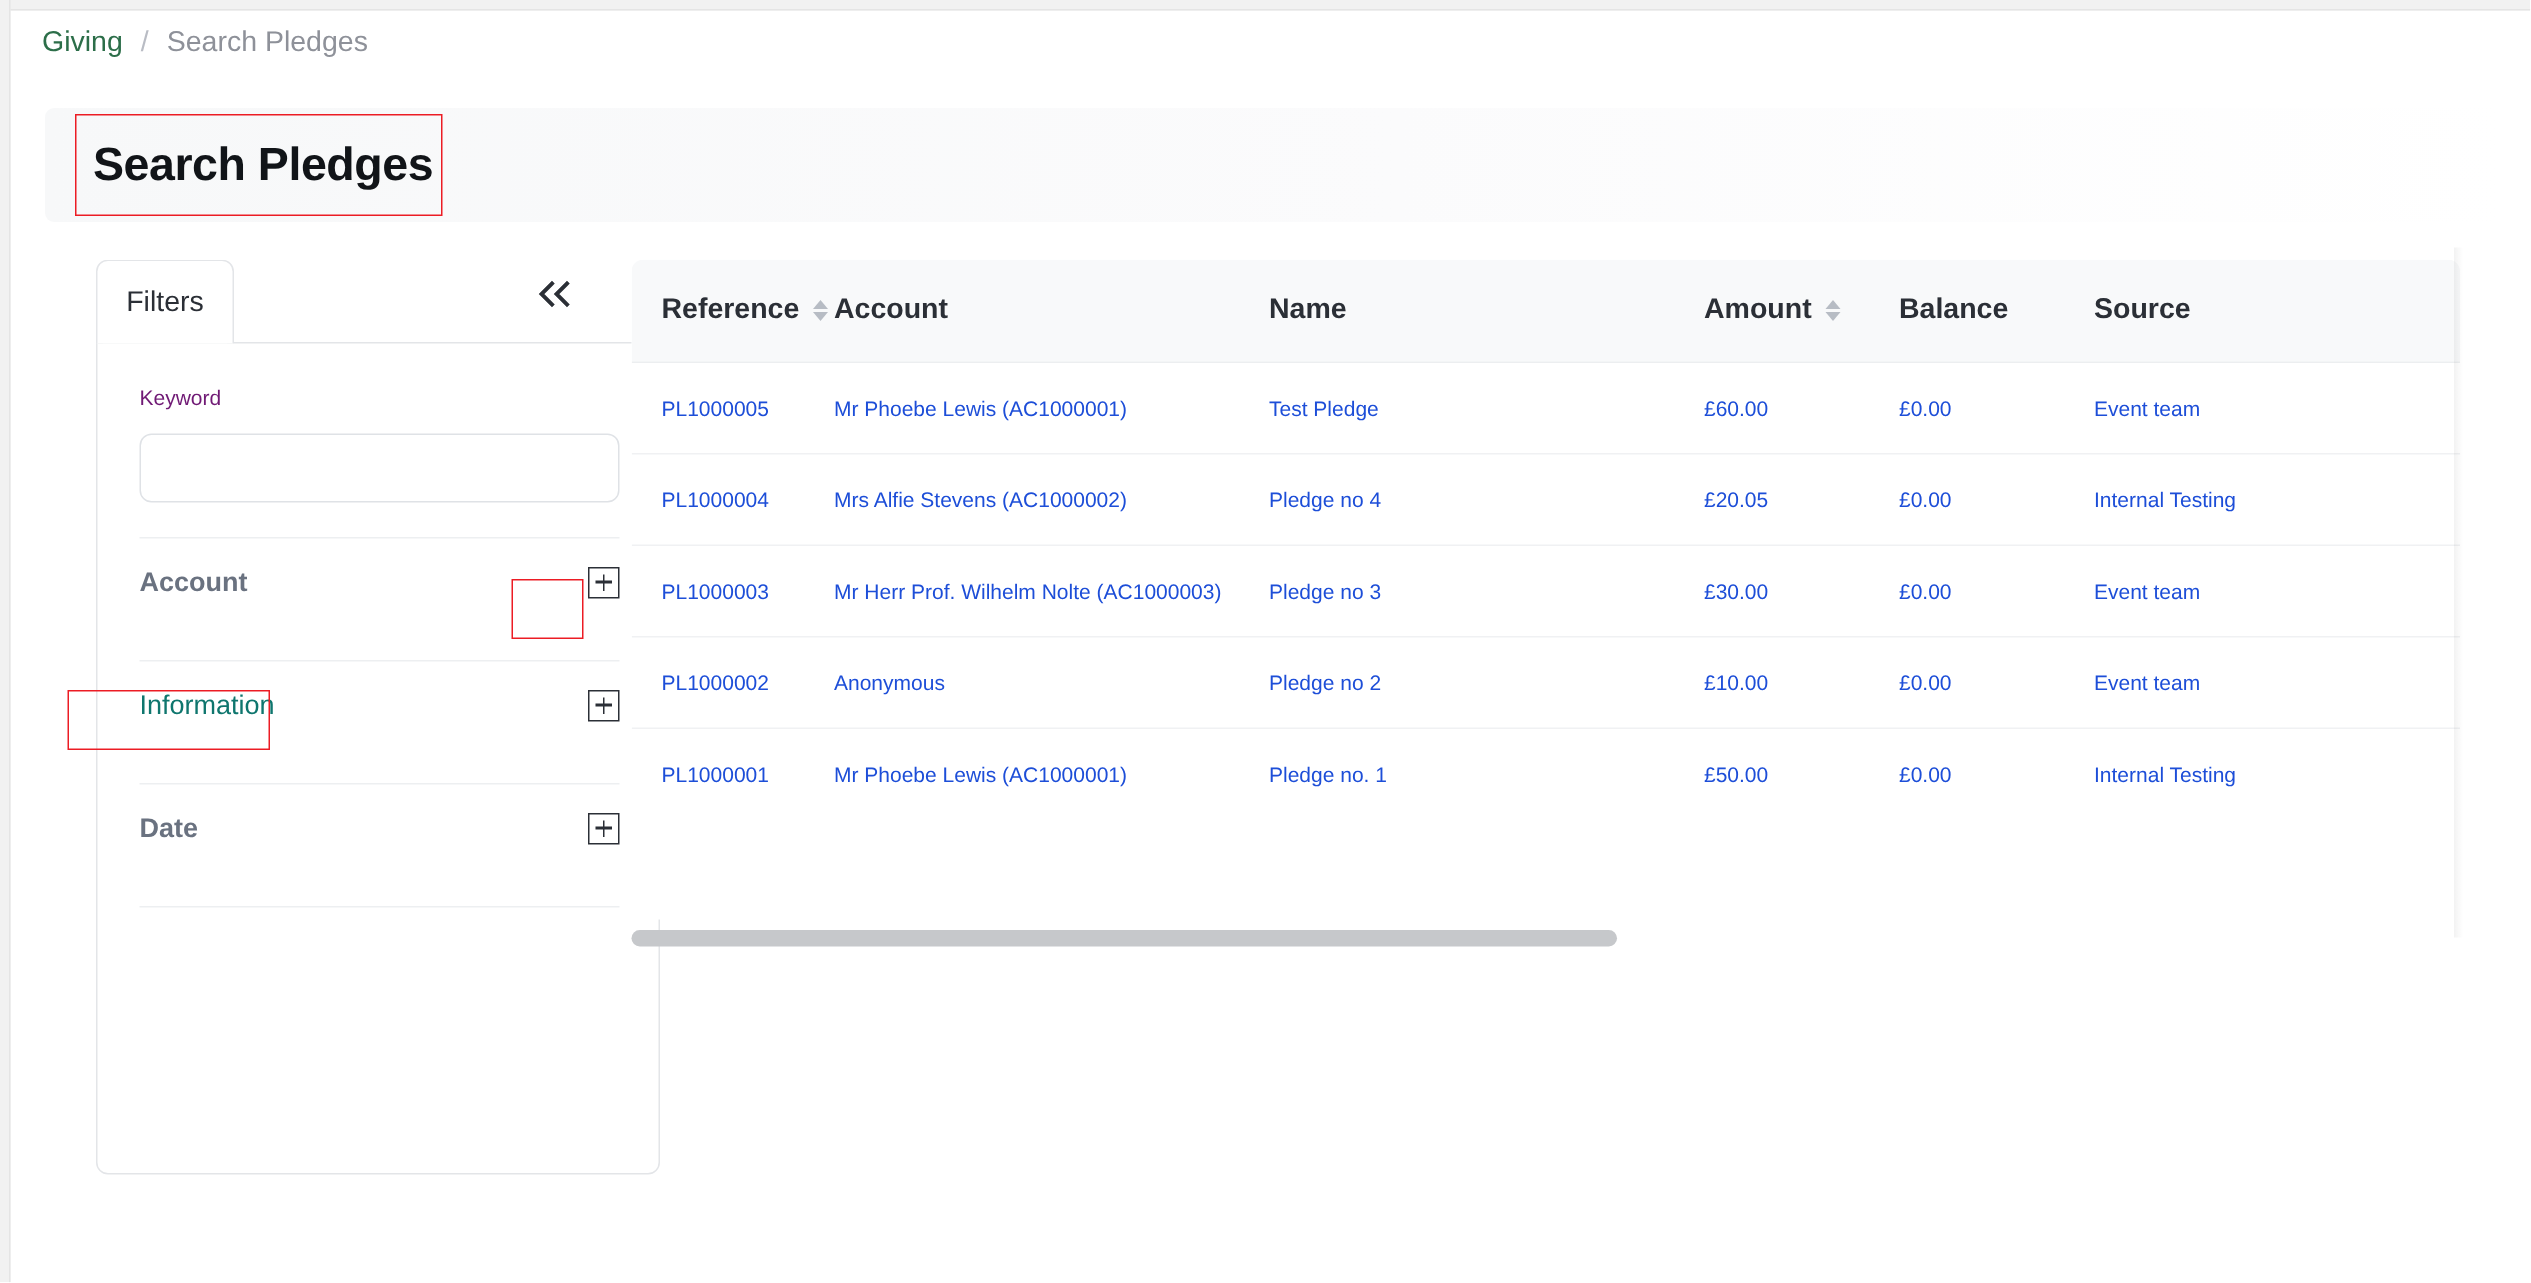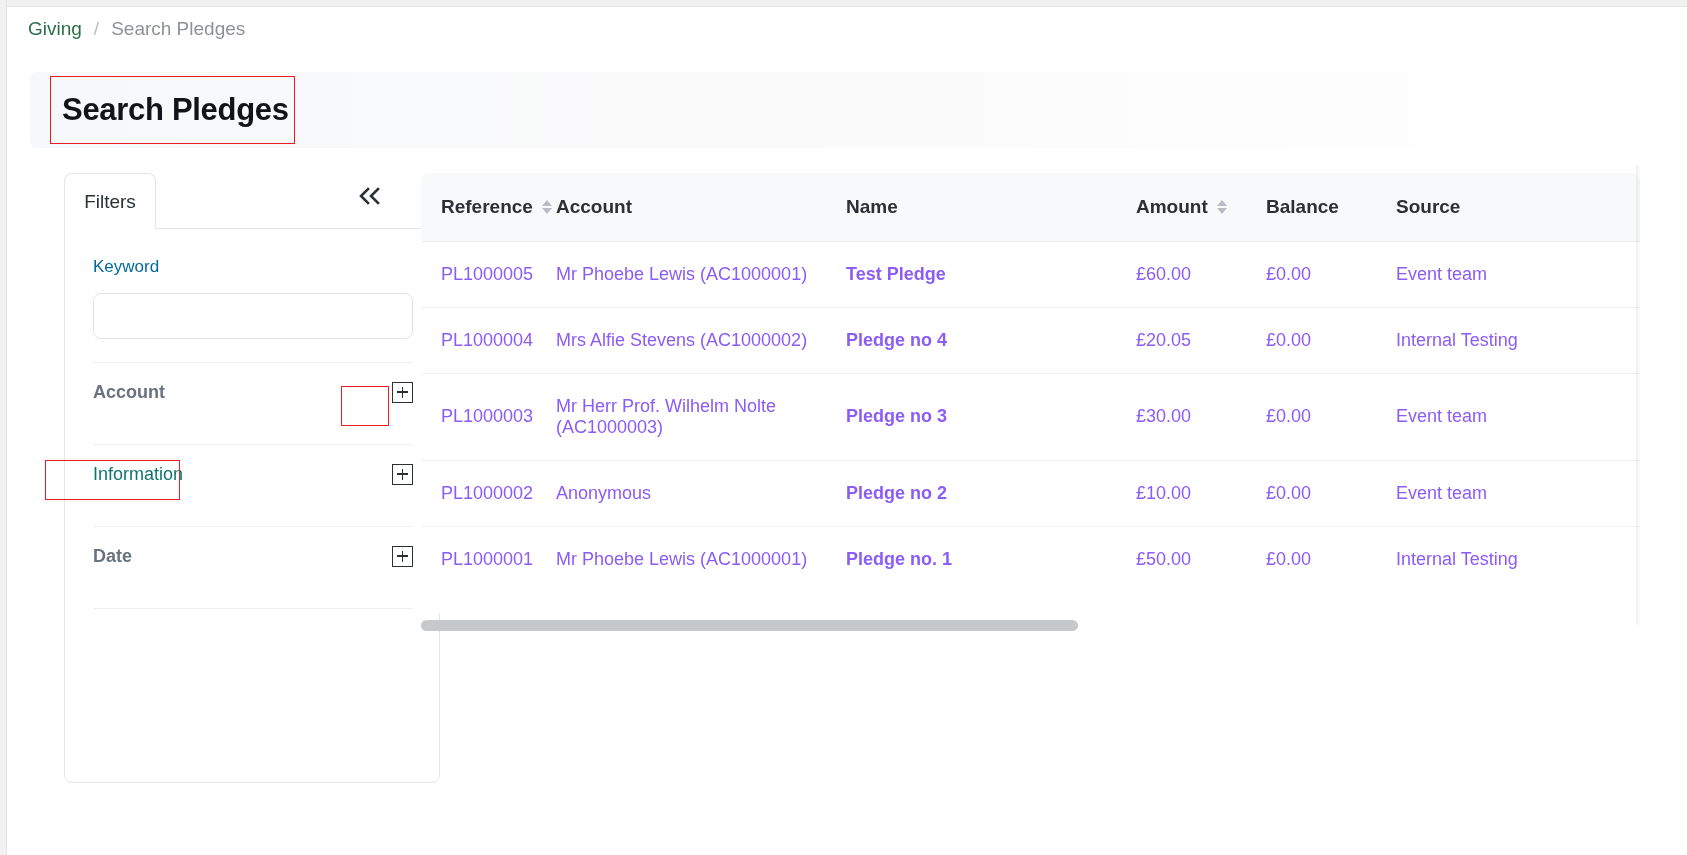--- a/index.html
+++ b/index.html
@@ -83,21 +83,21 @@
     border-radius: 0 8px 8px 8px;
     padding: 28px;
   }
   .collapse-btn {
     position: absolute; left: 352px; top: 178px;
     width: 36px; height: 36px;
     display: flex; align-items: center; justify-content: center;
     cursor: pointer; z-index: 3;
   }
   .field-label {
-    font-size: 17px; color: #0369a1; margin-bottom: 16px;
+    font-size: 14px; color: #701a75; margin-bottom: 16px;
   }
   .keyword-input {
     width: 320px; height: 46px;
     border: 1px solid #dfe2e6;
     border-radius: 8px;
     padding: 0 12px;
     font-size: 16px; font-family: "Liberation Sans", sans-serif;
     color: #2b2f36; outline: none; background: #fff;
   }
   .divider { width: 320px; height: 1px; background: #edeff1; margin: 23px 0 0 0; }
@@ -173,32 +173,32 @@
     text-align: left;
     font-size: 19px;
     font-weight: bold;
     color: #2b2f36;
     padding: 22px 0 22px 0;
     height: 68px;
     border-bottom: 1px solid #eceef0;
     white-space: nowrap;
   }
   table.results tbody td {
-    font-size: 18px;
-    color: #8b5cf6;
+    font-size: 14px;
+    color: #1d4ed8;
     padding: 22px 0;
     border-bottom: 1px solid #f0f1f3;
     vertical-align: middle;
   }
   table.results tbody tr:last-child td { border-bottom: none; }
   td.ref { color: #3d6b55; }
   td.acct { color: #3d6b55; padding-right: 30px; }
   .col-ref  { width: 135px; padding-left: 20px !important; }
   .col-acct { width: 290px; }
-  .col-name { width: 290px; font-weight: bold; }
+  .col-name { width: 290px; }
   .col-amt  { width: 130px; }
   .col-bal  { width: 130px; }
   .col-src  { width: 305px; }
   .th-inner { display: inline-flex; align-items: center; gap: 9px; cursor: pointer; }
   .sort-ico { display: inline-flex; flex-direction: column; gap: 2px; }
   .sort-ico i {
     display: block; width: 0; height: 0;
     border-left: 5px solid transparent;
     border-right: 5px solid transparent;
   }

